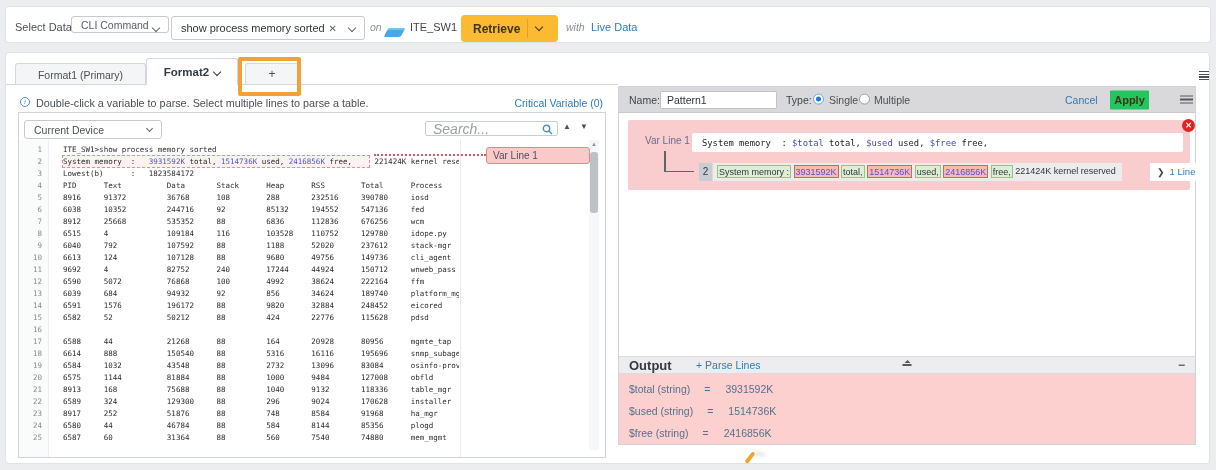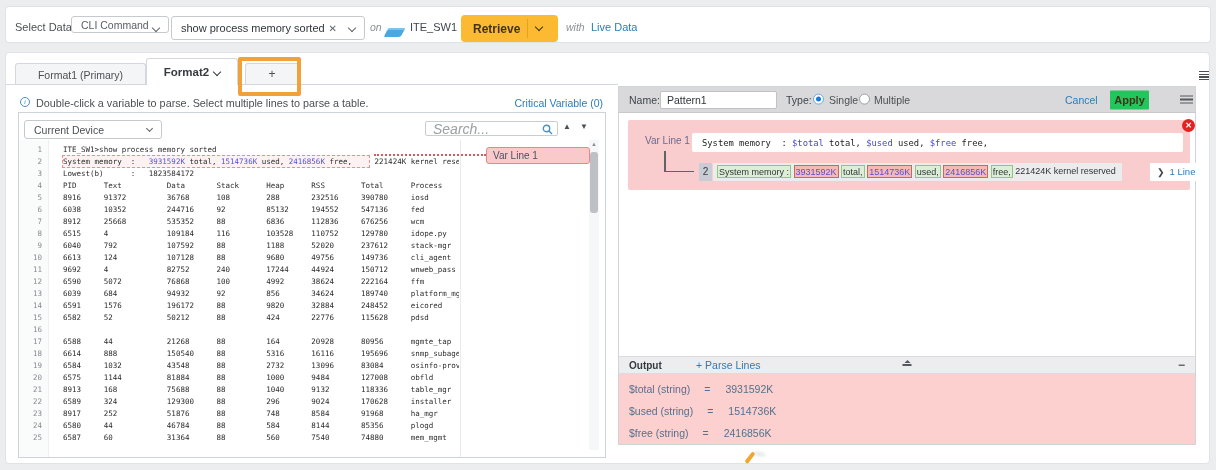--- a/index.html
+++ b/index.html
@@ -98,21 +98,21 @@
   #conn-h { left:664px; top:170.5px; width:30px; height:1.5px; background:#5f6468; }
   #match-num { left:699px; top:163px; width:13px; height:18px; background:#c7ccd5; font-size:10px; color:#343a3f; text-align:center; line-height:18px; }
   #match-row { left:713px; top:163px; width:409px; height:18px; background:#ececec; font-size:9px; line-height:16.5px; white-space:pre; overflow:hidden; padding-left:4px; color:#30353a; }
   #match-row .lit { background:#dcefd6; border:1px solid #8fc886; padding:0.5px 1px; }
   #match-row .var { background:#f5bab3; border:1px solid #c66a60; padding:0.5px 1px; color:#5a4fd2; }
   #line-count { left:1122px; top:163px; width:48px; height:18px; background:#fff; font-size:9.5px; line-height:18px;margin-left:28px; }
   #line-count .c { color:#3f454b; margin:0 5px 0 7px; font-size:9px; }
   #line-count .t { color:#2b7cb9; }
   
   #output-bar { left:619px; top:356px; width:576px; height:18px; background:#ededef; border-top:1px solid #d9dce0; border-bottom:1px solid #d9dce0; }
-  #output-title { left:10px; font-size:10px; font-weight:bold; color:#343a3f;text-align:center; }
+  #output-title { left:10px; font-size:13px; font-weight:bold; color:#343a3f;text-align:center; }
   #parse-lines { left:77px; font-size:10.5px; color:#2b7cb9; }
   #collapse-handle { left:50%; top:3px; transform:translateX(-50%); width:9px; }
   #collapse-handle .tri { width:0; height:0; border-left:3.5px solid transparent; border-right:3.5px solid transparent; border-bottom:3.5px solid #55595e; margin:0 auto; }
   #collapse-handle .bar { height:1.5px; background:#55595e; margin-top:1px; }
   #output-minus { right:10px; font-size:12px; color:#55595e; font-weight:bold; }
   #output-rows { left:619px; top:374px; width:576px; height:70px; background:#fcd0cf; padding-top:7px; }
   .out-row { height:22px; line-height:16px; padding-left:10px; font-size:10.5px; color:#54718d; }
   .out-row .eq { margin:0 15px 0 14px; }
   
   #pencil { left:748px; top:451px; width:3.5px; height:13px; background:#f2a52f; border-radius:2px; transform:rotate(38deg); z-index:6; }

